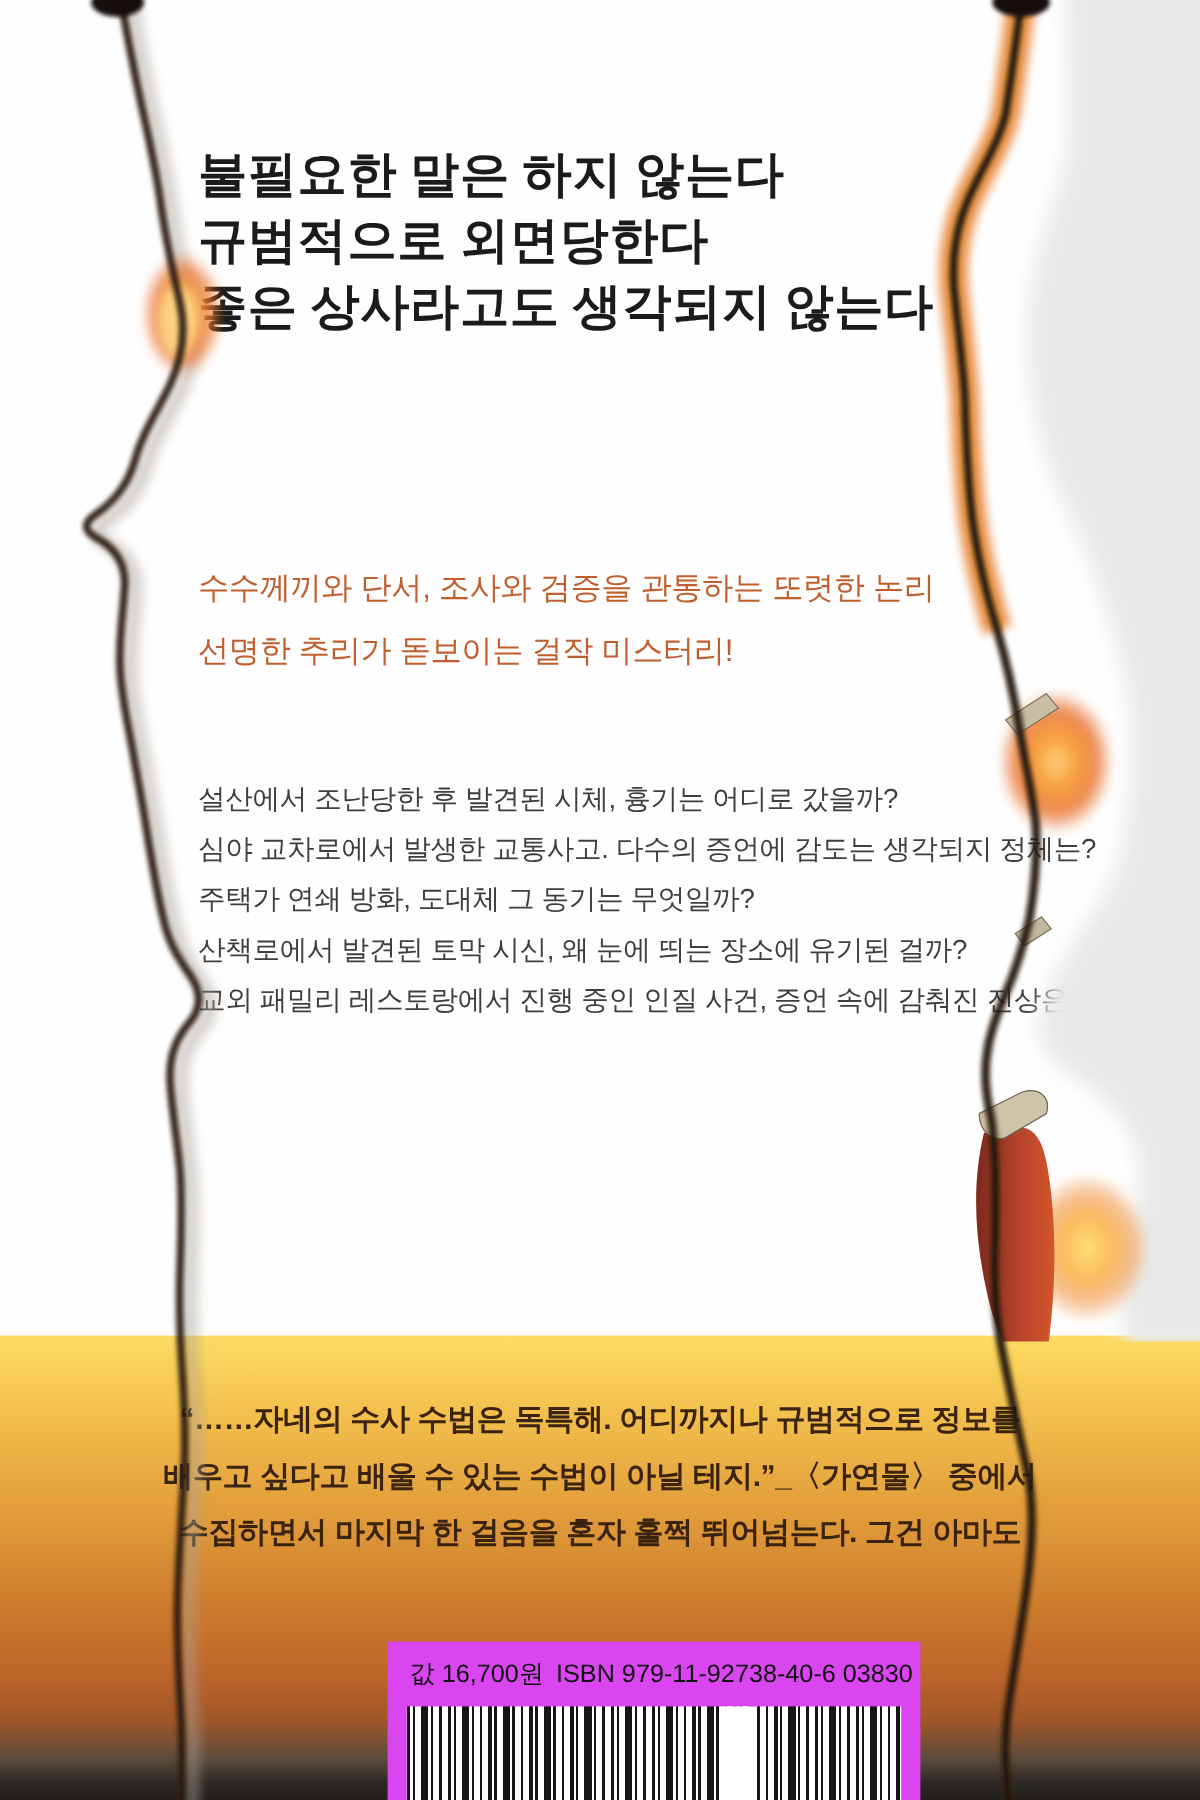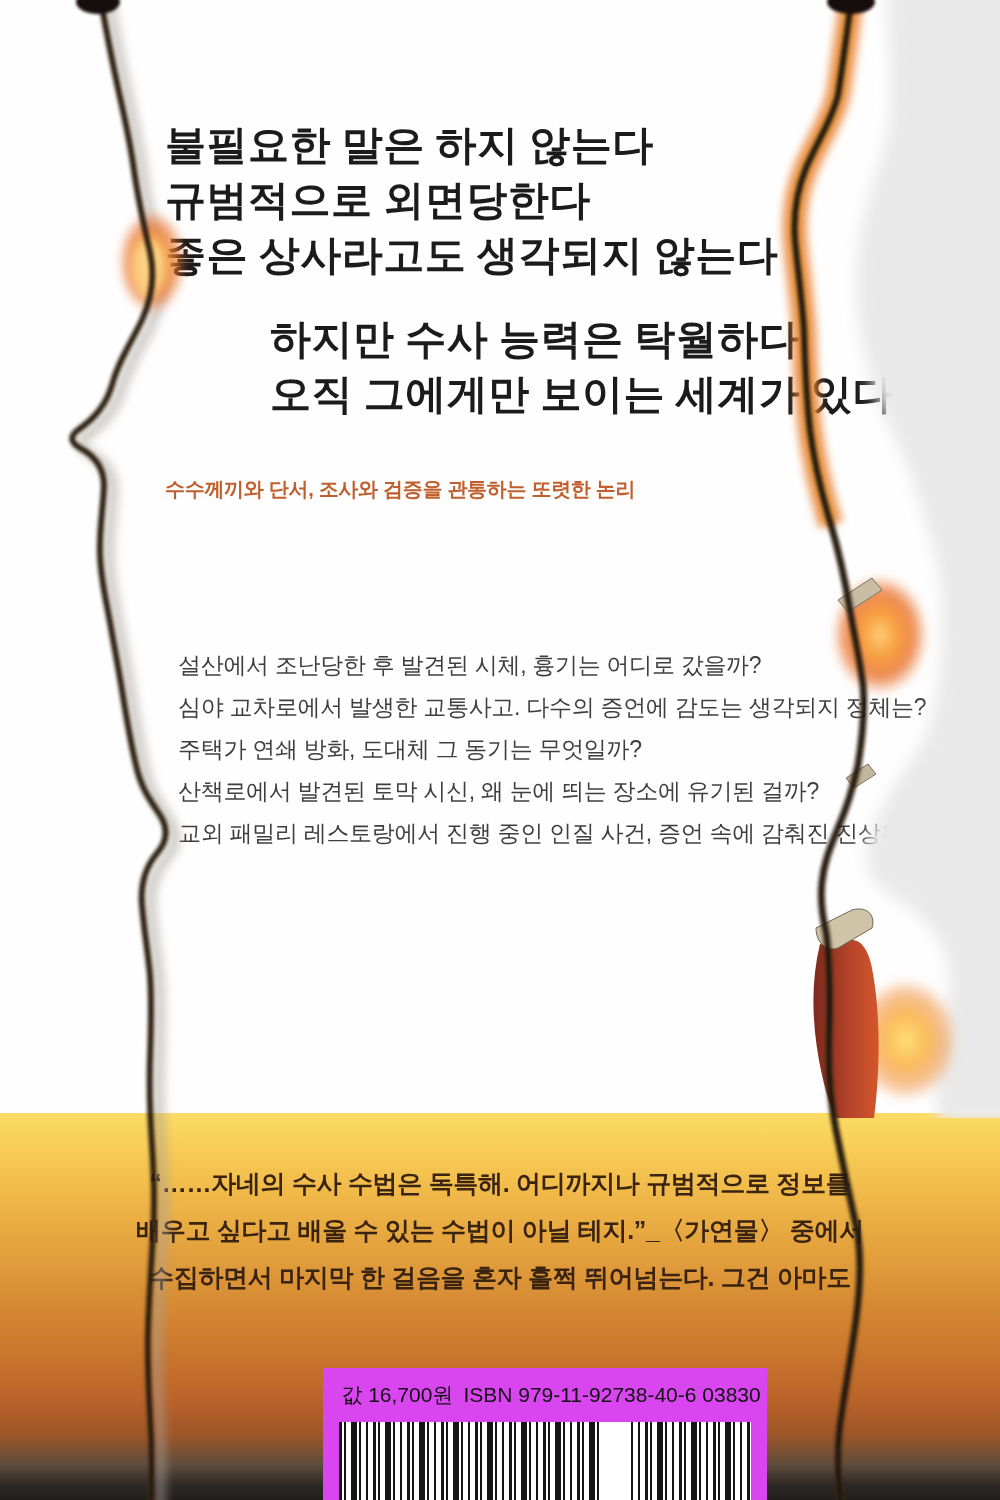--- a/index.html
+++ b/index.html
@@ -32,30 +32,29 @@
     color:#1b1b1b;
     font-size:41px;
     line-height:55px;
     letter-spacing:.5px;
     white-space:nowrap;
   }
   #serif1{left:165px;top:118px;}
   #serif2{left:270px;top:312px;}
   .orange-block{
     position:absolute;left:165px;top:463px;
-    font-size:20px;font-weight:700;
+    font-size:26px;font-weight:400;
     line-height:53px;letter-spacing:-.3px;
     white-space:nowrap;
   }
   .synopsis-block{
     position:absolute;left:165px;top:644px;
     font-size:23px;font-weight:400;color:#3e3e3e;
     line-height:42px;letter-spacing:-.3px;
     white-space:nowrap;
-    margin-left:13px;
   }
   .quote-block{
     position:absolute;left:110px;top:1160px;width:780px;
     text-align:center;
     font-size:25px;font-weight:700;color:#3a2410;
     line-height:47px;letter-spacing:-.3px;
     white-space:nowrap;
   }
   
   .barcode-panel{
@@ -91,27 +90,24 @@
 <div class="cover">
 
   <div class="band"></div>
 
   <div class="serif-block" id="serif1">
     <div>불필요한 말은 하지 않는다</div>
     <div>규범적으로 외면당한다</div>
     <div>좋은 상사라고도 생각되지 않는다</div>
   </div>
 
-  <div class="serif-block" id="serif2">
-    <div>하지만 수사 능력은 탁월하다</div>
-    <div>오직 그에게만 보이는 세계가 있다</div>
-  </div>
 
   <div class="orange-block" id="headline" style="color: rgb(192, 95, 45);">
     <div>수수께끼와 단서, 조사와 검증을 관통하는 또렷한 논리</div>
+    <div>선명한 추리가 돋보이는 걸작 미스터리!</div>
   </div>
 
   <div class="synopsis-block">
     <div>설산에서 조난당한 후 발견된 시체, 흉기는 어디로 갔을까?</div>
     <div>심야 교차로에서 발생한 교통사고. 다수의 증언에 감도는 생각되지 정체는?</div>
     <div>주택가 연쇄 방화, 도대체 그 동기는 무엇일까?</div>
     <div>산책로에서 발견된 토막 시신, 왜 눈에 띄는 장소에 유기된 걸까?</div>
     <div>교외 패밀리 레스토랑에서 진행 중인 인질 사건, 증언 속에 감춰진 진상은?</div>
   </div>
 

